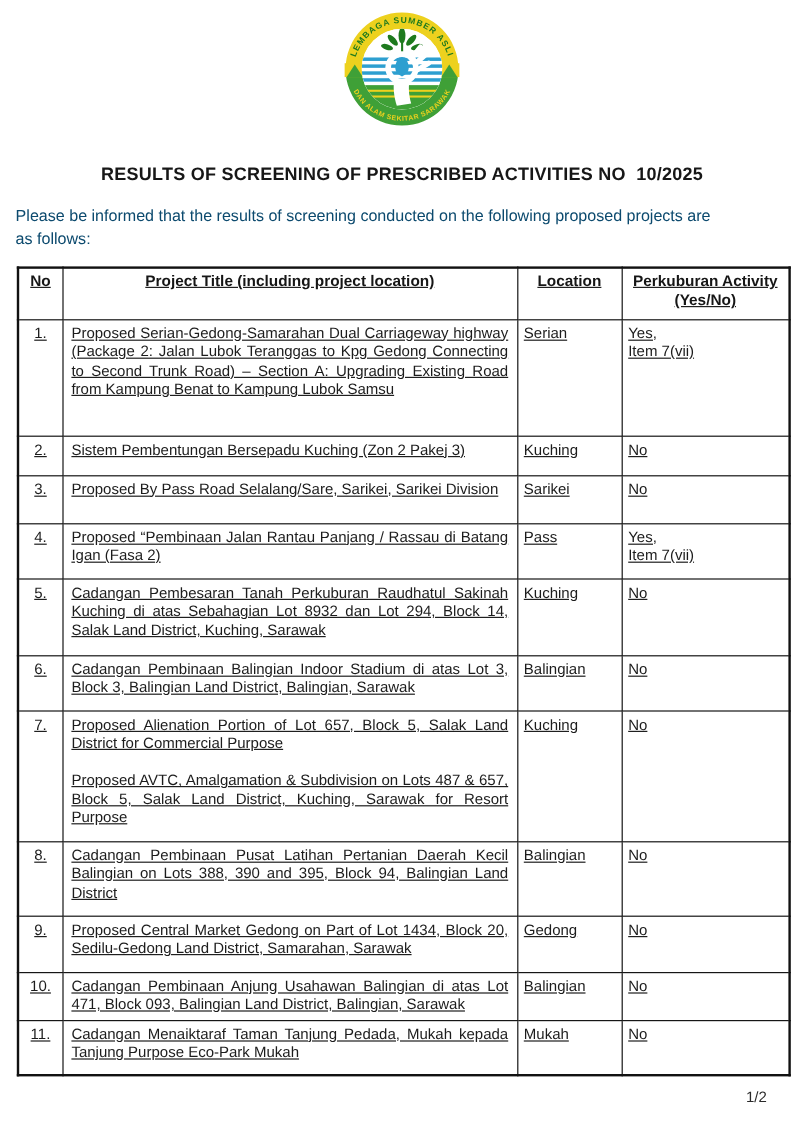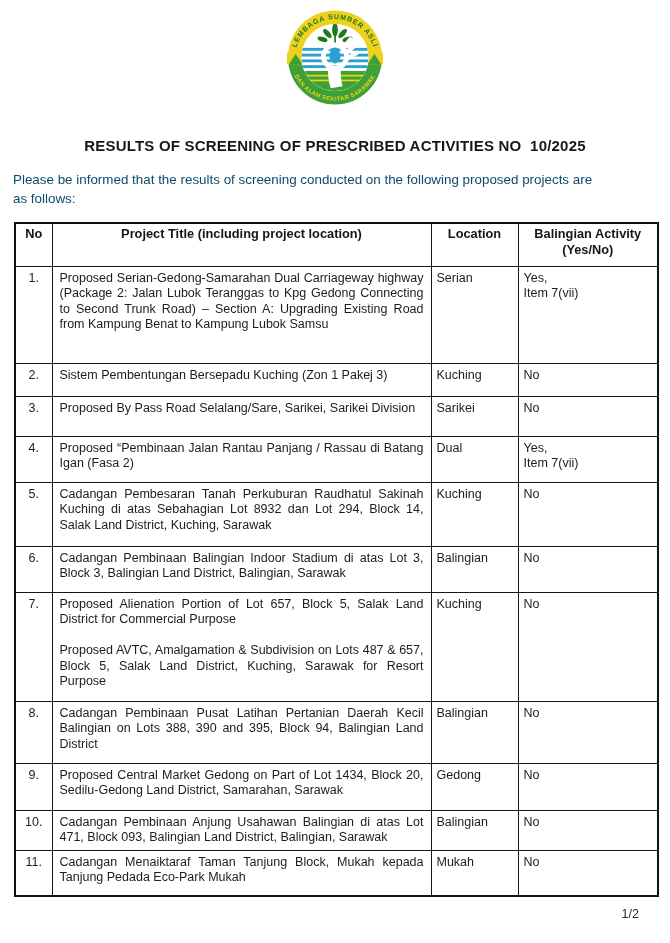--- a/index.html
+++ b/index.html
@@ -26,21 +26,21 @@
   }
 
   
   table.results {
     position:absolute; top:222px; left:14px; width:643px;
     border-collapse:collapse; table-layout:fixed;
   }
   table.results th, table.results td {
     border:1.5px solid #161616; vertical-align:top; overflow:hidden;
   }
-  table.results { border:2px solid #111; }
+  table.results { border:2px solid #111;text-decoration:underline; }
   thead th {
     font-size:12.8px; font-weight:bold; text-align:center; vertical-align:middle;
     line-height:16px; height:43px; white-space:pre-line; padding:2px 4px; color:#161616;
   }
   tbody td { font-size:12.5px; line-height:15.6px; padding:4px 5px; color:#1c1c1c; }
   td.cell-no   { text-align:center; padding:4px 1px; }
   td.cell-title{ text-align:justify; white-space:pre-line; padding:4px 7px 4px 7px; }
   td.cell-loc  { white-space:pre-line; }
   td.cell-act  { text-align:left; white-space:pre-line; }
 
@@ -136,48 +136,48 @@
       <col style="width:37px">
         <col style="width:379px">
         <col style="width:87px">
         <col style="width:140px">
     </colgroup>
     <thead>
       <tr>
         <th>No</th>
         <th>Project Title (including project location)</th>
         <th>Location</th>
-        <th>Balingian Activity
+        <th>Perkuburan Activity
 (Yes/No)</th>
       </tr>
     </thead>
     <tbody>
       <tr class="rh0">
         <td class="cell-no">1.</td>
         <td class="cell-title">Proposed Serian-Gedong-Samarahan Dual Carriageway highway (Package 2: Jalan Lubok Teranggas to Kpg Gedong Connecting to Second Trunk Road) – Section A: Upgrading Existing Road from Kampung Benat to Kampung Lubok Samsu</td>
         <td class="cell-loc">Serian</td>
         <td class="cell-act">Yes,
 Item 7(vii)</td>
       </tr>
       <tr class="rh1">
         <td class="cell-no">2.</td>
-        <td class="cell-title">Sistem Pembentungan Bersepadu Kuching (Zon 1 Pakej 3)</td>
+        <td class="cell-title">Sistem Pembentungan Bersepadu Kuching (Zon 2 Pakej 3)</td>
         <td class="cell-loc">Kuching</td>
         <td class="cell-act">No</td>
       </tr>
       <tr class="rh2">
         <td class="cell-no">3.</td>
         <td class="cell-title">Proposed By Pass Road Selalang/Sare, Sarikei, Sarikei Division</td>
         <td class="cell-loc">Sarikei</td>
         <td class="cell-act">No</td>
       </tr>
       <tr class="rh3">
         <td class="cell-no">4.</td>
         <td class="cell-title">Proposed “Pembinaan Jalan Rantau Panjang / Rassau di Batang Igan (Fasa 2)</td>
-        <td class="cell-loc">Dual</td>
+        <td class="cell-loc">Pass</td>
         <td class="cell-act">Yes,
 Item 7(vii)</td>
       </tr>
       <tr class="rh4">
         <td class="cell-no">5.</td>
         <td class="cell-title">Cadangan Pembesaran Tanah Perkuburan Raudhatul Sakinah Kuching di atas Sebahagian Lot 8932 dan Lot 294, Block 14, Salak Land District, Kuching, Sarawak</td>
         <td class="cell-loc">Kuching</td>
         <td class="cell-act">No</td>
       </tr>
       <tr class="rh5">
@@ -207,21 +207,21 @@
         <td class="cell-act">No</td>
       </tr>
       <tr class="rh9">
         <td class="cell-no">10.</td>
         <td class="cell-title">Cadangan Pembinaan Anjung Usahawan Balingian di atas Lot 471, Block 093, Balingian Land District, Balingian, Sarawak</td>
         <td class="cell-loc">Balingian</td>
         <td class="cell-act">No</td>
       </tr>
       <tr class="rh10">
         <td class="cell-no">11.</td>
-        <td class="cell-title">Cadangan Menaiktaraf Taman Tanjung Block, Mukah kepada Tanjung Pedada Eco-Park Mukah</td>
+        <td class="cell-title">Cadangan Menaiktaraf Taman Tanjung Pedada, Mukah kepada Tanjung Purpose Eco-Park Mukah</td>
         <td class="cell-loc">Mukah</td>
         <td class="cell-act">No</td>
       </tr>
     </tbody>
   </table>
 
   <div class="page-number">1/2</div>
 </div>
 
 </body></html>

